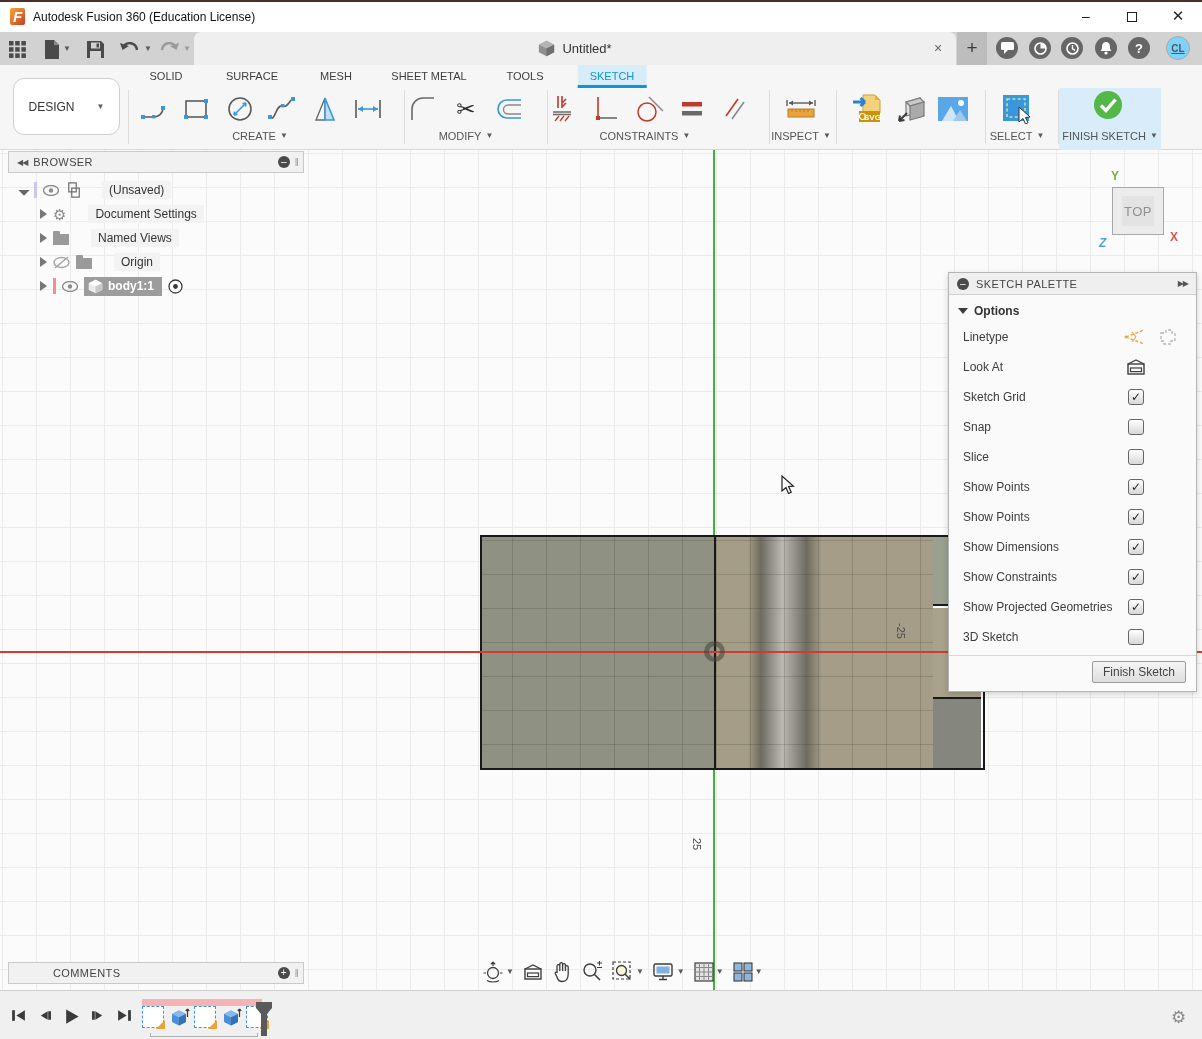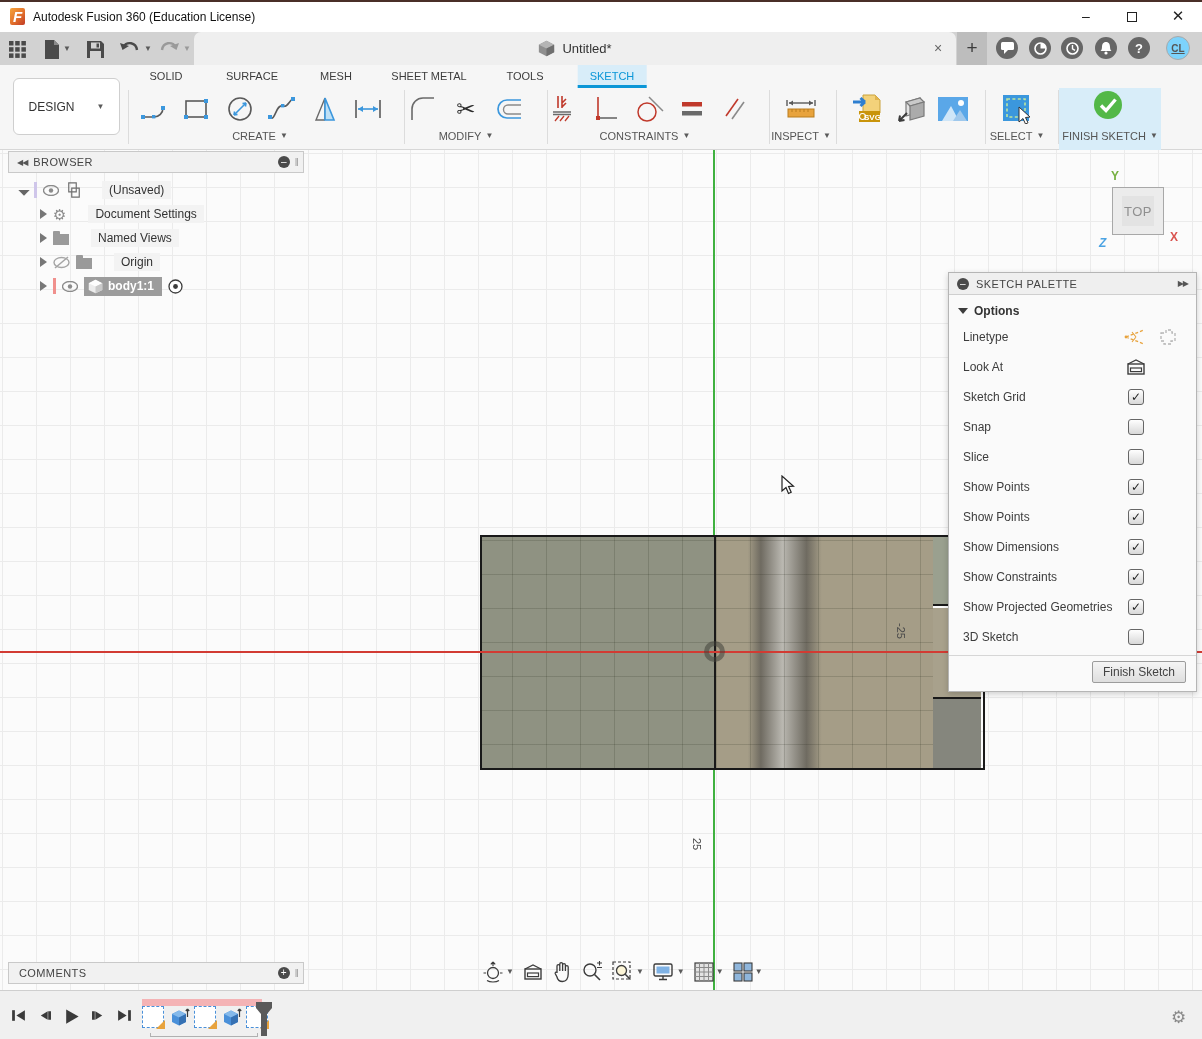--- a/index.html
+++ b/index.html
@@ -25,21 +25,21 @@
   .doc-tab .tabname { font-size:13px; color:#333; }
   .tab-close { position:absolute; right:10px; top:8px; font-size:14px; color:#666; width:16px; text-align:center; }
   .newtab { position:absolute; left:957px; top:0px; width:30px; height:33px; background:#bdbdbd; color:#3c3c3c; font-size:19px; text-align:center; line-height:31px; }
   .ricon { position:absolute; top:5px; width:22px; height:22px; border-radius:50%; background:#666; color:#fff; display:flex; align-items:center; justify-content:center; }
   .avatar { position:absolute; left:1166px; top:4px; width:24px; height:24px; border-radius:50%; background:#7dd3fc; border:1px solid #a9a9a9; color:#555; font-size:10px; font-weight:bold; display:flex; align-items:center; justify-content:center;text-decoration:underline; }
 
   
   .ribbon { position:absolute; left:0; top:63px; width:1202px; height:85px; background:#f6f6f6; border-bottom:1px solid #d7d7d7; }
   .rtab { position:absolute; top:0; height:23px; transform:translateX(-50%); font-size:11px; color:#3c3c3c; line-height:23px; padding:0 12px; white-space:nowrap; }
   .rtab.active { background:#d8edf9; color:#0a96d7; border-bottom:3px solid #0a96d7; }
-  .design-box { position:absolute; left:13px; top:13px; width:107px; height:57px; background:#fff; border:1px solid #cfcfcf; border-radius:6px; display:flex; align-items:center; justify-content:center; gap:22px; font-size:12px; color:#333; }
+  .design-box { position:absolute; left:13px; top:13px; width:107px; height:57px; background:#fff; border:1px solid #cfcfcf; border-radius:11px; display:flex; align-items:center; justify-content:center; gap:22px; font-size:12px; color:#333; }
   .gsep { position:absolute; top:25px; height:54px; width:1px; background:#dcdcdc; }
   .glabel { position:absolute; top:65px; transform:translateX(-50%); font-size:11px; color:#555; white-space:nowrap; display:flex; gap:4px; align-items:center; }
   .tool { position:absolute; top:26px; width:36px; height:36px; transform:translateX(-50%); display:flex; align-items:center; justify-content:center; }
   .finish-area { position:absolute; left:1059px; top:23px; width:102px; height:62px; background:#d8edf9; }
   .scissors { font-size:23px; color:#2b2b2b; line-height:1; }
 
   
   #canvas { position:absolute; left:0; top:148px; width:1202px; height:840px; background:#fbfbfb;
     background-image:linear-gradient(#ebebeb 1px,transparent 1px),linear-gradient(90deg,#ebebeb 1px,transparent 1px);
     background-size:34px 34px; background-position:2px 3px; }
@@ -577,21 +577,21 @@
         <span class="checkbox" data-checked="false"></span>
       </div>
 
       <div class="pfooter">
         <button class="finish-btn">Finish Sketch</button>
       </div>
     </div>
 
     <div class="comments">
       <div class="panel-header">
-        <span style="margin-left:10px;">COMMENTS</span>
+        <span style="margin-left:44px;">COMMENTS</span>
         <span style="margin-left:auto; display:flex; align-items:center; margin-right:5px;">
           <span class="hdr-circle">+</span>
           <span class="grip">‖</span>
         </span>
       </div>
     </div>
 
     <div class="navbar">
       <span class="navbtn">
         <svg width="22" height="22" viewBox="0 0 22 22">

